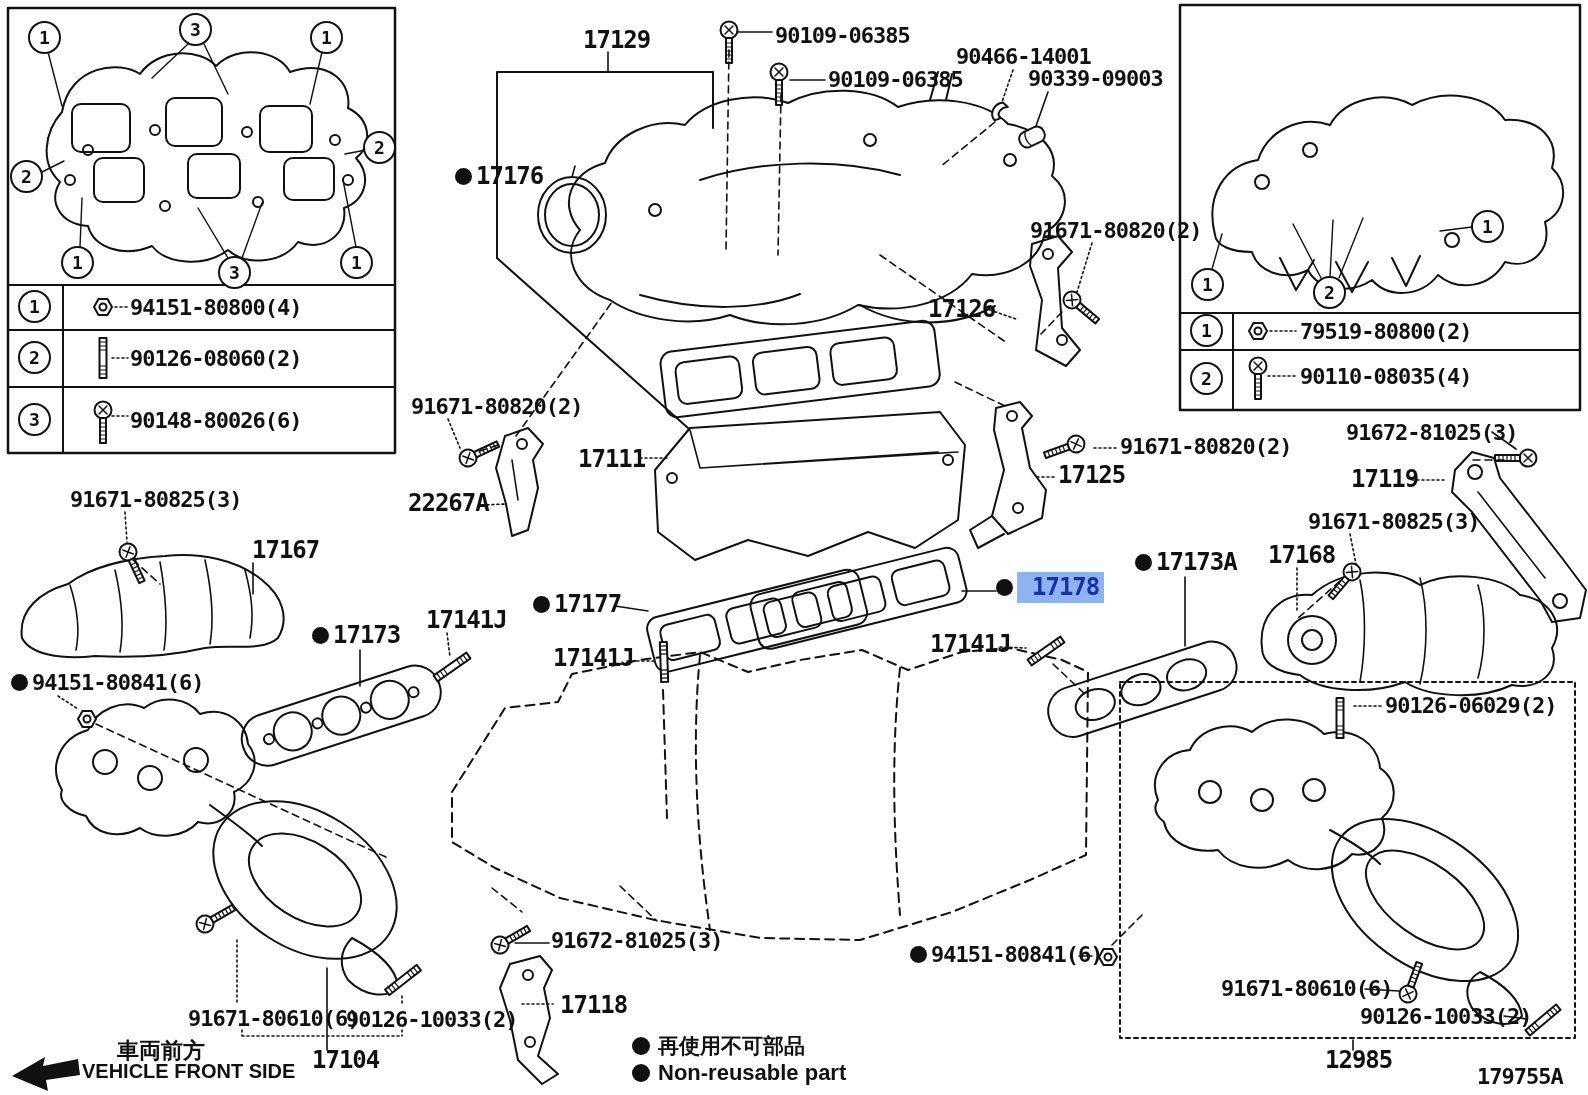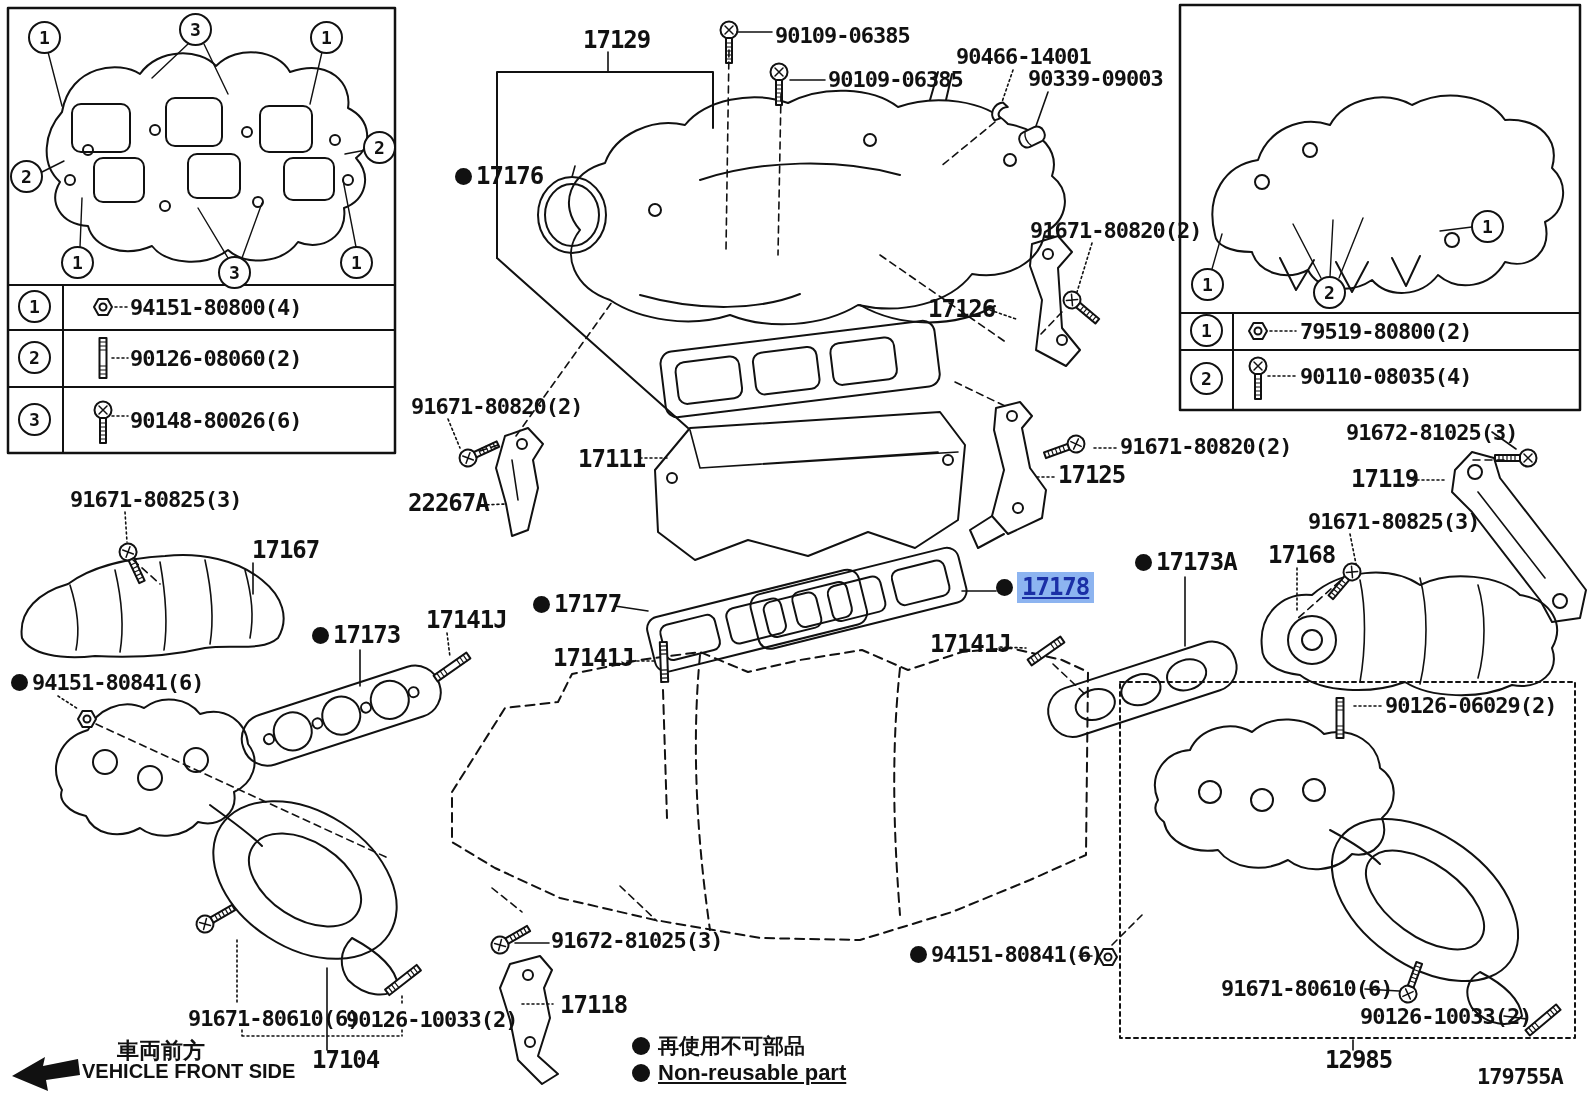--- a/index.html
+++ b/index.html
@@ -4,21 +4,21 @@
 <style>
   html,body{margin:0;padding:0;background:#888;}
   #canvas{position:relative;width:1588px;height:1095px;background:#ffffff;overflow:hidden;
           font-family:"DejaVu Sans Mono","Liberation Mono",monospace;color:#111;}
   #art{position:absolute;left:0;top:0;}
   .lbl{position:absolute;font-weight:bold;font-size:22px;line-height:25px;letter-spacing:-1px;
        white-space:nowrap;color:#111;cursor:pointer;}
   .lbl.big{font-size:24px;}
   .lbl .dot{display:inline-block;width:17px;height:17px;background:#111;border-radius:50%;
             margin-right:4px;vertical-align:-1px;}
-  .lbl .hl{background:var(--hl-bg);color:var(--hl-fg);padding:1px 5px 2px 5px;text-decoration:underline;}
+  .lbl .hl{background:var(--hl-bg);color:var(--hl-fg);padding:1px 5px 2px 15px;}
   .co{position:absolute;width:29px;height:29px;border:2.5px solid #111;border-radius:50%;
       text-align:center;line-height:29px;font-weight:bold;font-size:18px;background:#fff;}
   .legend-txt{position:absolute;font-weight:bold;font-size:22px;letter-spacing:-1px;white-space:nowrap;cursor:pointer;}
   .note{position:absolute;font-weight:bold;font-size:21px;line-height:26px;letter-spacing:-1px;white-space:pre;}
   .jp{font-family:"DejaVu Sans",sans-serif;font-weight:bold;}
   .sans{font-family:"Liberation Sans",sans-serif;font-weight:bold;}
   .foot{position:absolute;white-space:nowrap;}
   .foot .dot{display:inline-block;width:18px;height:18px;background:#111;border-radius:50%;
              margin-right:8px;vertical-align:-2px;}
 </style>
@@ -282,21 +282,21 @@
 <div class="legend-txt" style="left:130px;top:408px;">90148-80026(6)</div>
 <div class="legend-txt" style="left:1300px;top:319px;">79519-80800(2)</div>
 <div class="legend-txt" style="left:1300px;top:364px;">90110-08035(4)</div>
 
 <div class="foot jp" style="left:82px;top:1036px;font-size:22px;margin-left:35px;">車両前方</div>
 <div class="foot sans" style="left:82px;top:1060px;font-size:20px;">VEHICLE FRONT SIDE</div>
 
 <div class="foot jp" style="left:632px;top:1032px;font-size:21px;">
   <span class="dot"></span><span>再使用不可部品</span>
 </div>
-<div class="foot sans" style="left:632px;top:1060px;font-size:22px;text-decoration:underline;">
+<div class="foot sans" style="left:632px;top:1060px;font-size:22px;">
   <span class="dot"></span><span>Non-reusable part</span>
 </div>
 
 <div id="labels">
       <div class="lbl big" style="left: 583px; top: 28px;"><span>17129</span></div>
       <div class="lbl" style="left: 775px; top: 23px;"><span>90109-06385</span></div>
       <div class="lbl" style="left: 828px; top: 67px;"><span>90109-06385</span></div>
       <div class="lbl" style="left: 956px; top: 44px;"><span>90466-14001</span></div>
       <div class="lbl" style="left: 1028px; top: 66px;"><span>90339-09003</span></div>
       <div class="lbl big" style="left: 455px; top: 164px;"><span class="dot"></span><span>17176</span></div>

